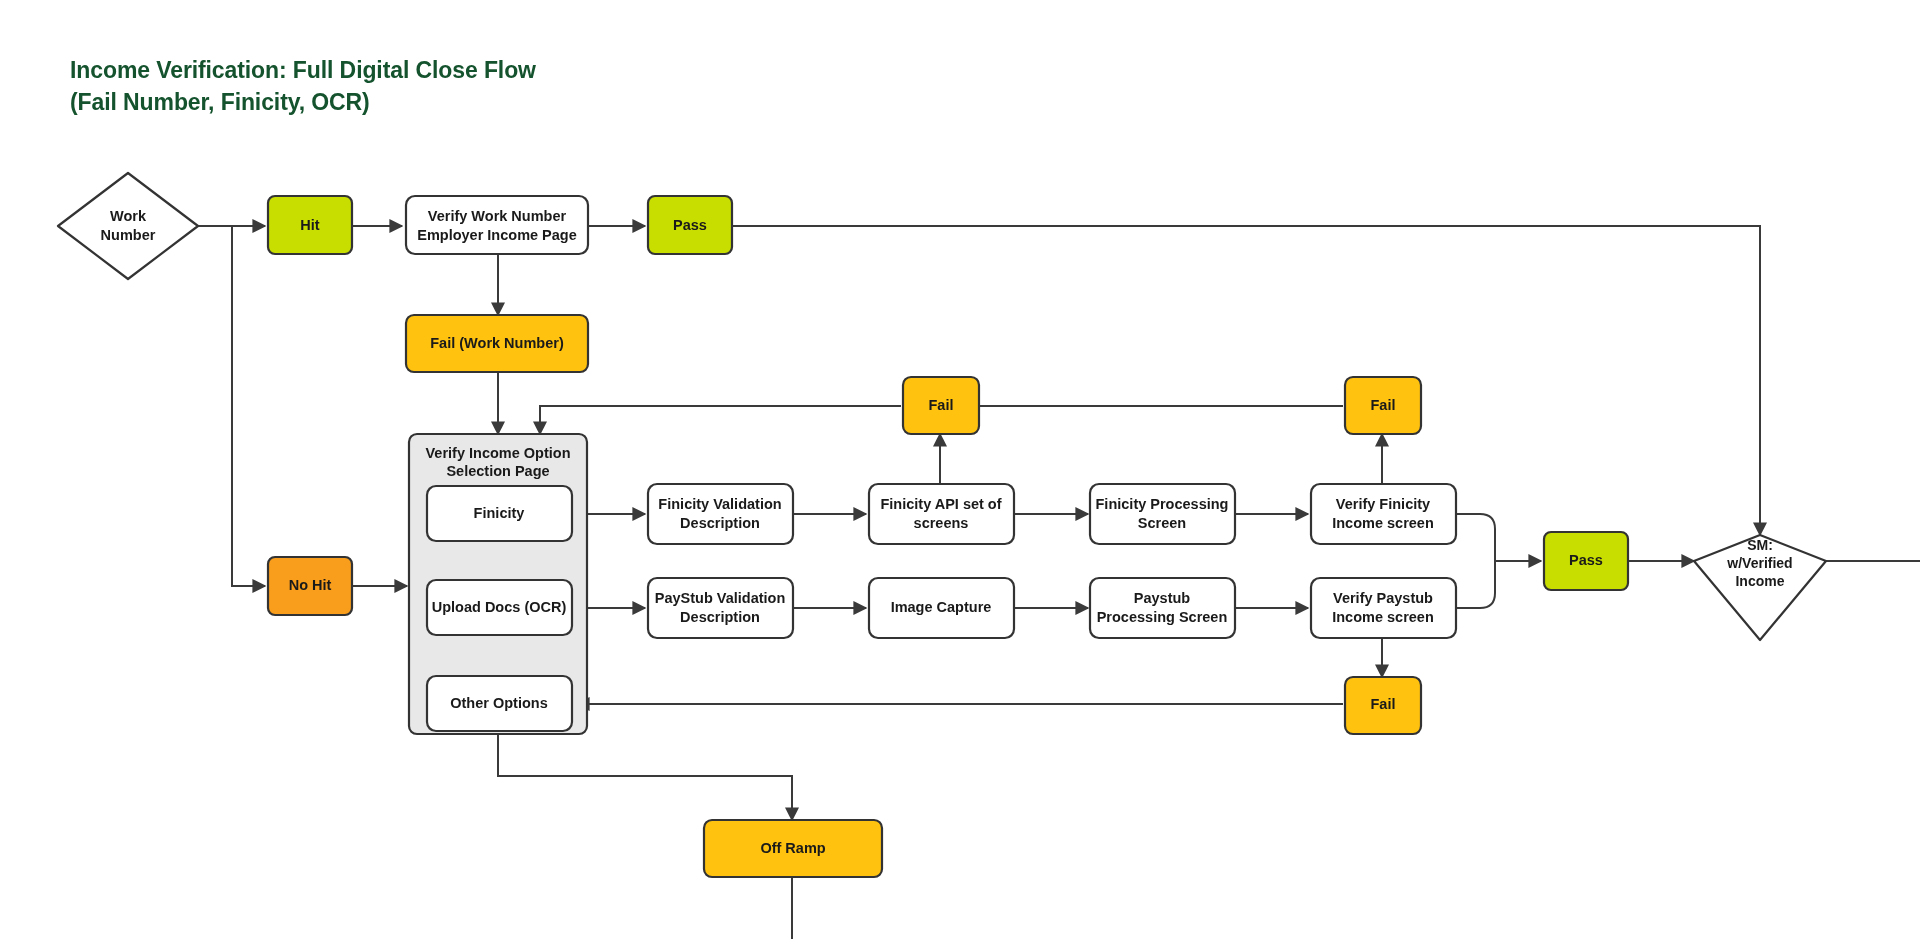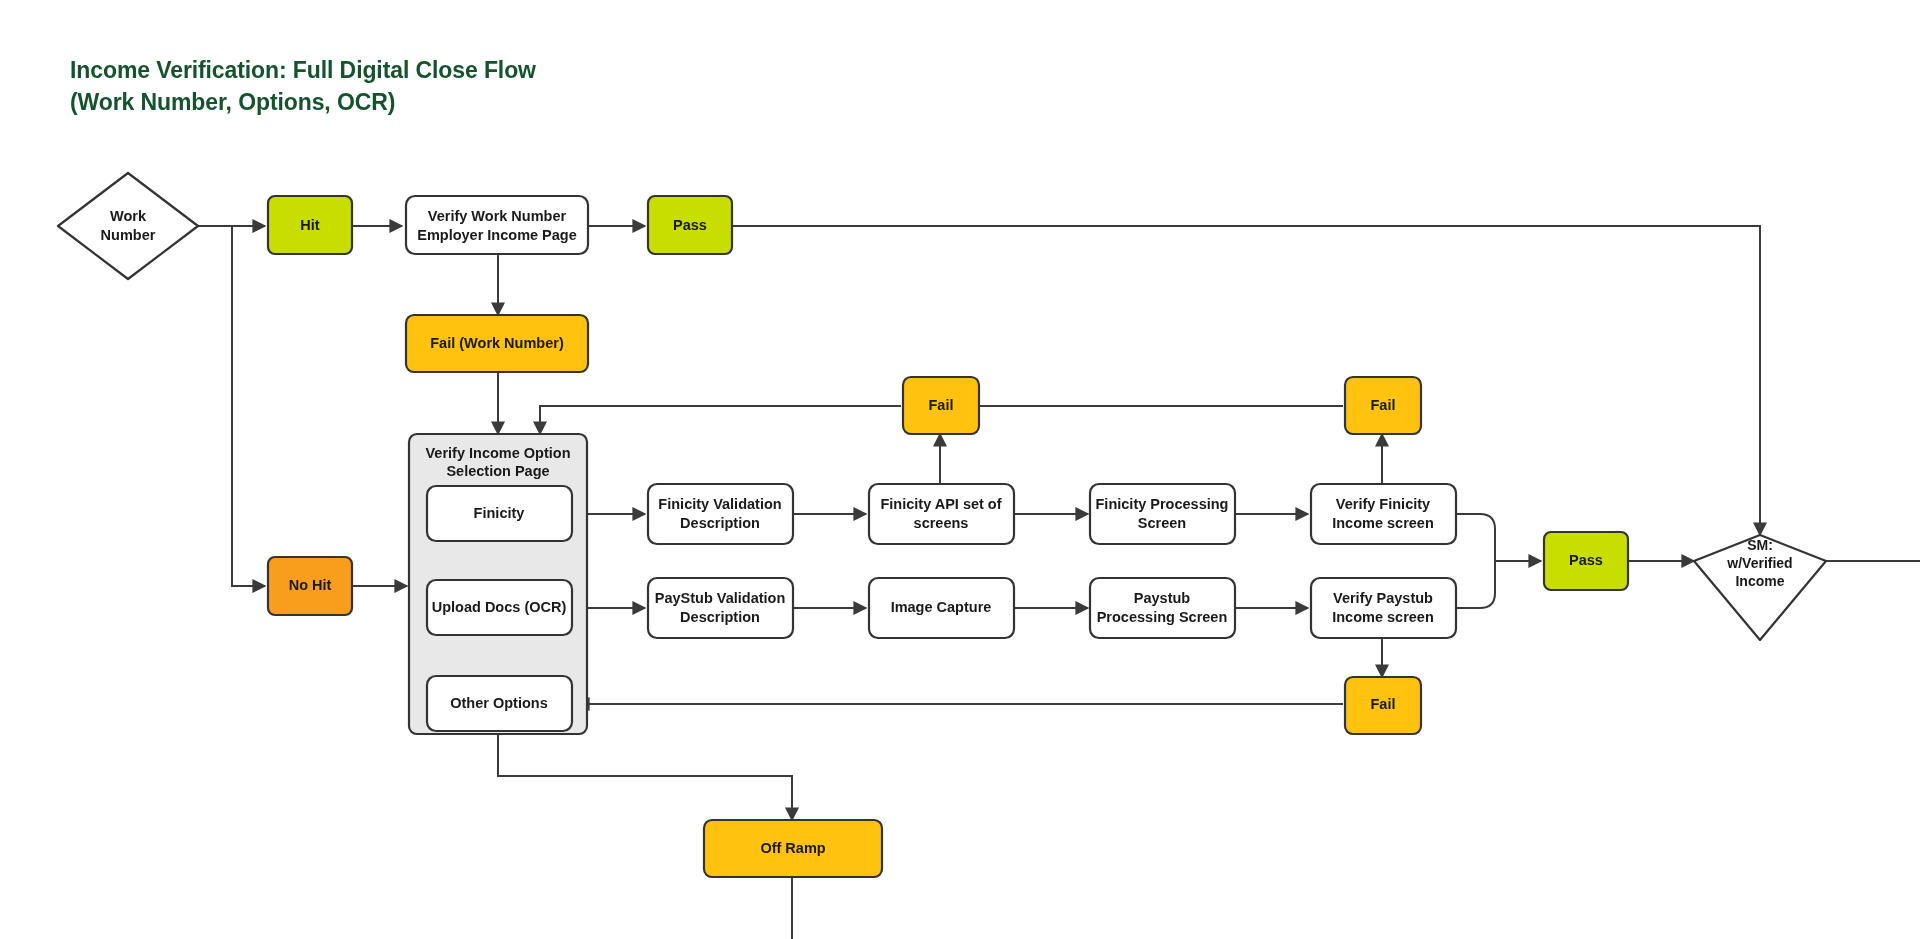--- a/index.html
+++ b/index.html
@@ -79,21 +79,21 @@
     text-anchor: middle;
   }
 </style>
 </head>
 <body>
 
 <div id="diagram-root">
 
   <div class="title-block">
     <span class="title-line">Income Verification: Full Digital Close Flow</span>
-    <span class="title-line">(Work Number, Options, OCR)</span>
+    <span class="title-line">(Fail Number, Finicity, OCR)</span>
   </div>
 
   <svg class="flow" viewBox="0 0 1920 939" xmlns="http://www.w3.org/2000/svg">
     <defs>
       <marker id="arrow" viewBox="0 0 10 10" refX="9" refY="5" markerWidth="7" markerHeight="7" orient="auto-start-reverse">
         <path d="M 0 0 L 10 5 L 0 10 z" fill="#3a3a3a"></path>
       </marker>
     </defs>
 
     <g>

